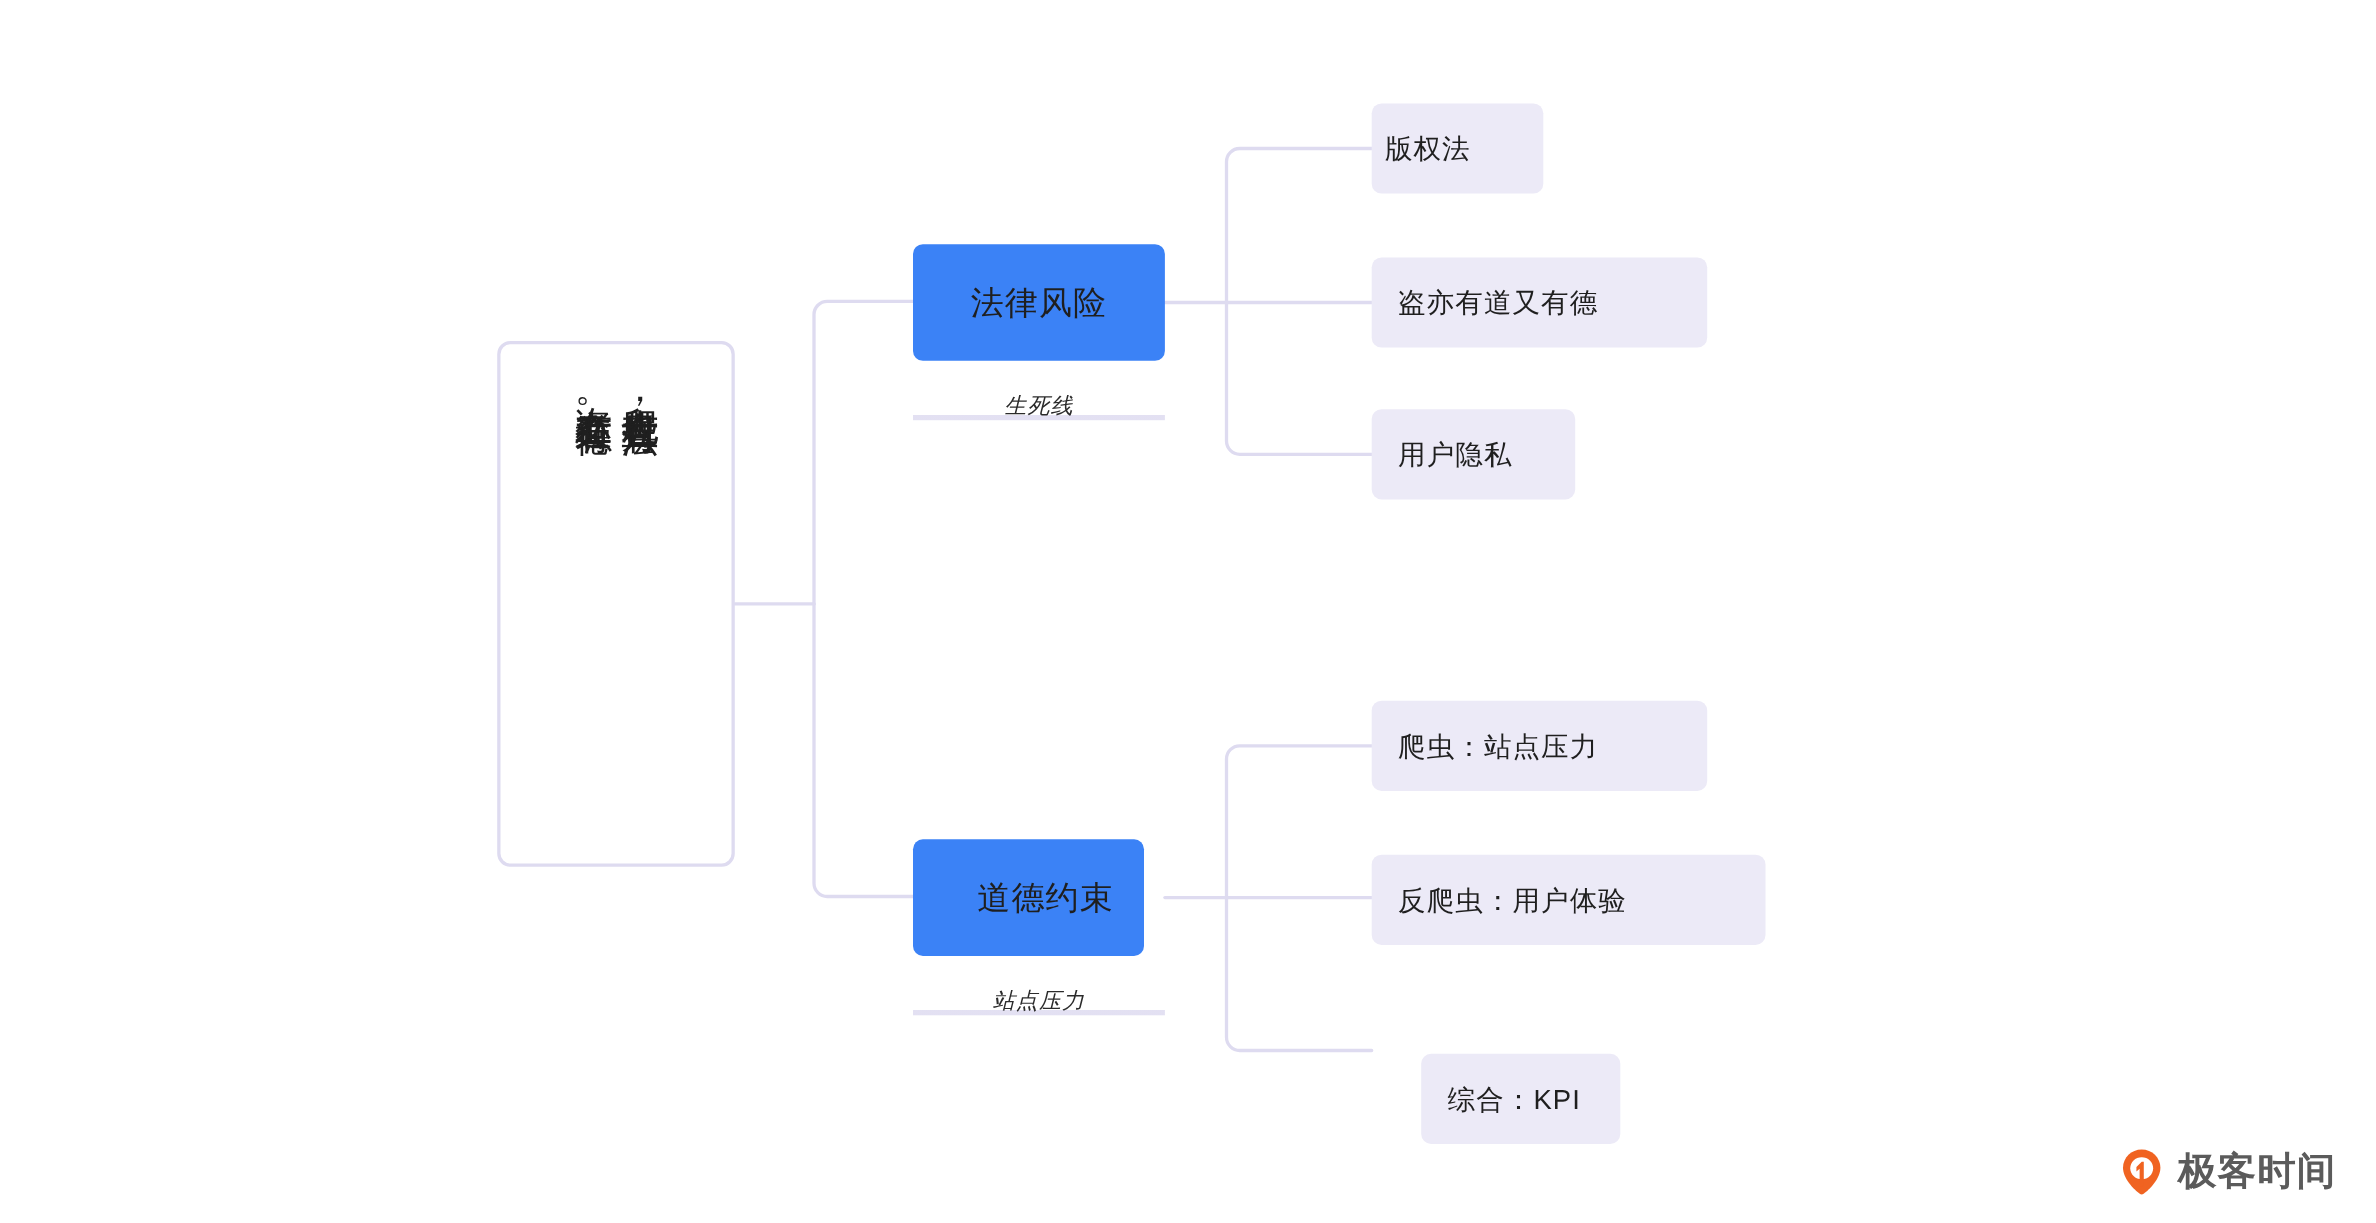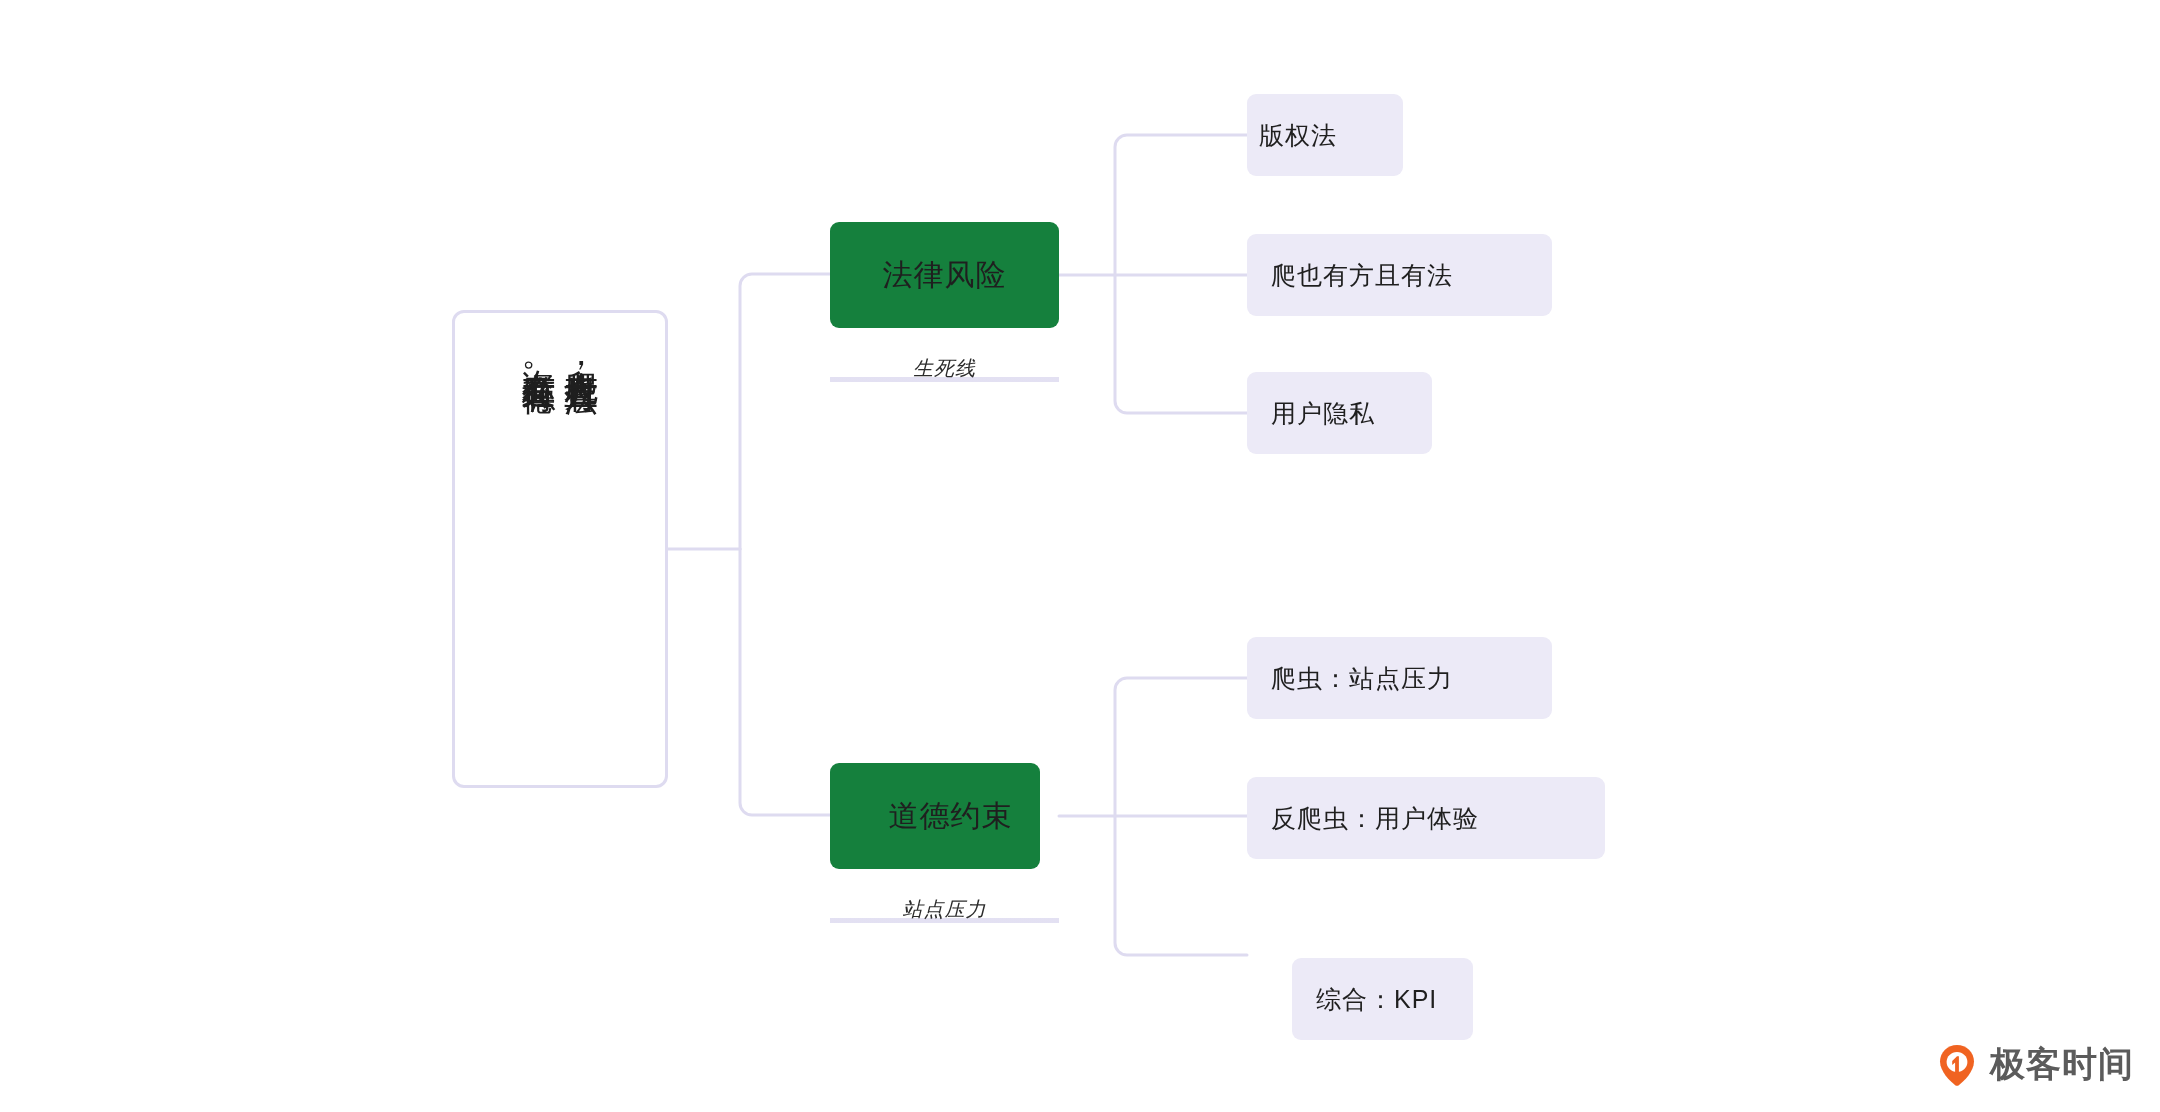--- a/index.html
+++ b/index.html
@@ -57,21 +57,21 @@
     letter-spacing: 2px;
     font-weight: 500;
     color: #1f1f1f;
     white-space: nowrap;
   }
 
   
   .branch-node {
     position: absolute;
     box-sizing: border-box;
-    background: #15803d;
+    background: #3b82f6;
     border-radius: 9px;
     display: flex;
     align-items: center;
     justify-content: center;
     font-size: 30px;
     font-weight: 500;
     letter-spacing: 1px;
     color: #1f1f1f;
     white-space: nowrap;
   }
@@ -100,21 +100,21 @@
     padding: 0 24px;
     font-size: 25px;
     letter-spacing: 1px;
     color: #1f1f1f;
     white-space: nowrap;
   }
 
   
   .watermark {
     position: absolute;
-    right: 26px;
+    right: 36px;
     bottom: 24px;
     display: flex;
     align-items: center;
     gap: 11px;
   }
   .wm-logo {
     width: 44px;
     height: 44px;
     flex: none;
     display: block;
@@ -155,21 +155,21 @@
 
   <div class="root-node">
     <div class="v-col">爬也有方且有法，</div>
     <div class="v-col">盗亦有道又有德。</div>
   </div>
 
   <div class="branch-node" style="left:830px; top:222px; width:229px; height:106px;">法律风险</div>
   <div class="branch-caption" style="left:830px; top:355px; width:229px;">生死线</div>
 
   <div class="leaf-node" style="left:1247px; top:94px; width:156px; height:82px;padding-left:12px;">版权法</div>
-  <div class="leaf-node" style="left:1247px; top:234px; width:305px; height:82px;">爬也有方且有法</div>
+  <div class="leaf-node" style="left:1247px; top:234px; width:305px; height:82px;">盗亦有道又有德</div>
   <div class="leaf-node" style="left:1247px; top:372px; width:185px; height:82px;">用户隐私</div>
 
   <div class="branch-node" style="left:830px; top:763px; width:210px; height:106px;padding-left:31px;">道德约束</div>
   <div class="branch-caption" style="left:830px; top:896px; width:229px;">站点压力</div>
 
   <div class="leaf-node" style="left:1247px; top:637px; width:305px; height:82px;">爬虫：站点压力</div>
   <div class="leaf-node" style="left:1247px; top:777px; width:358px; height:82px;">反爬虫：用户体验</div>
   <div class="leaf-node" style="left:1292px; top:914px; width:181px; height:82px;margin-top:44px;">综合：KPI</div>
 
   <div class="watermark">

